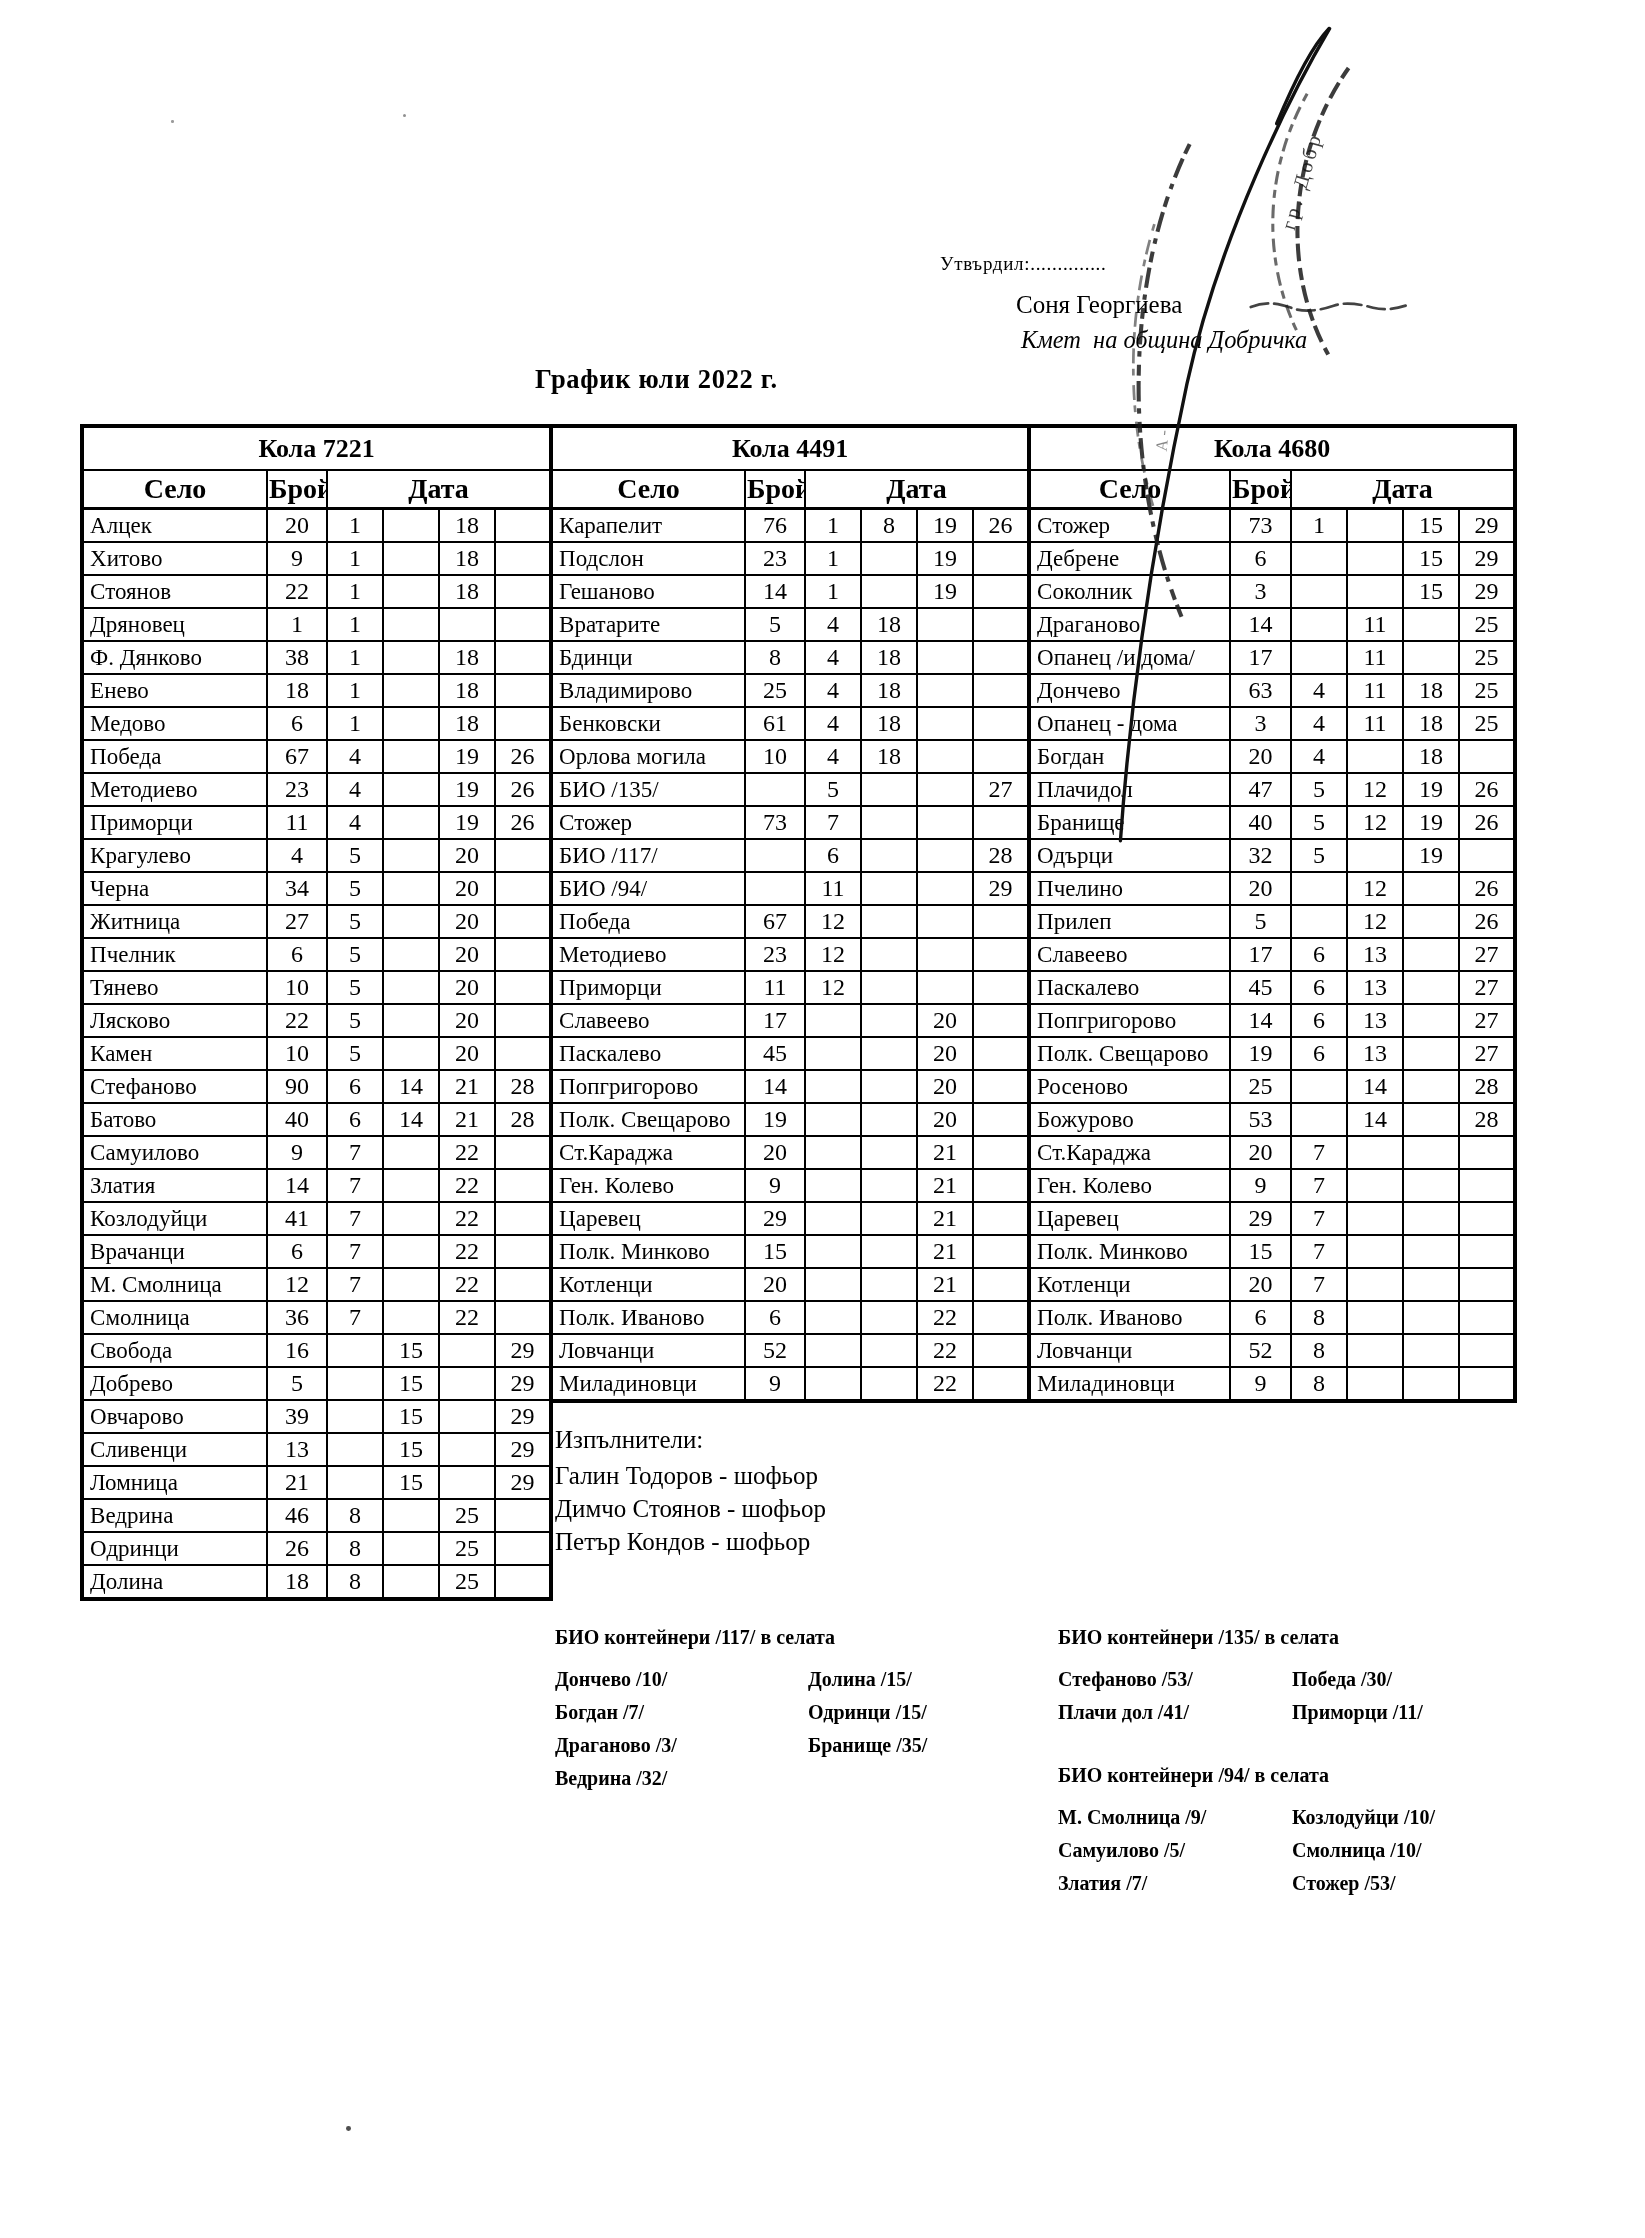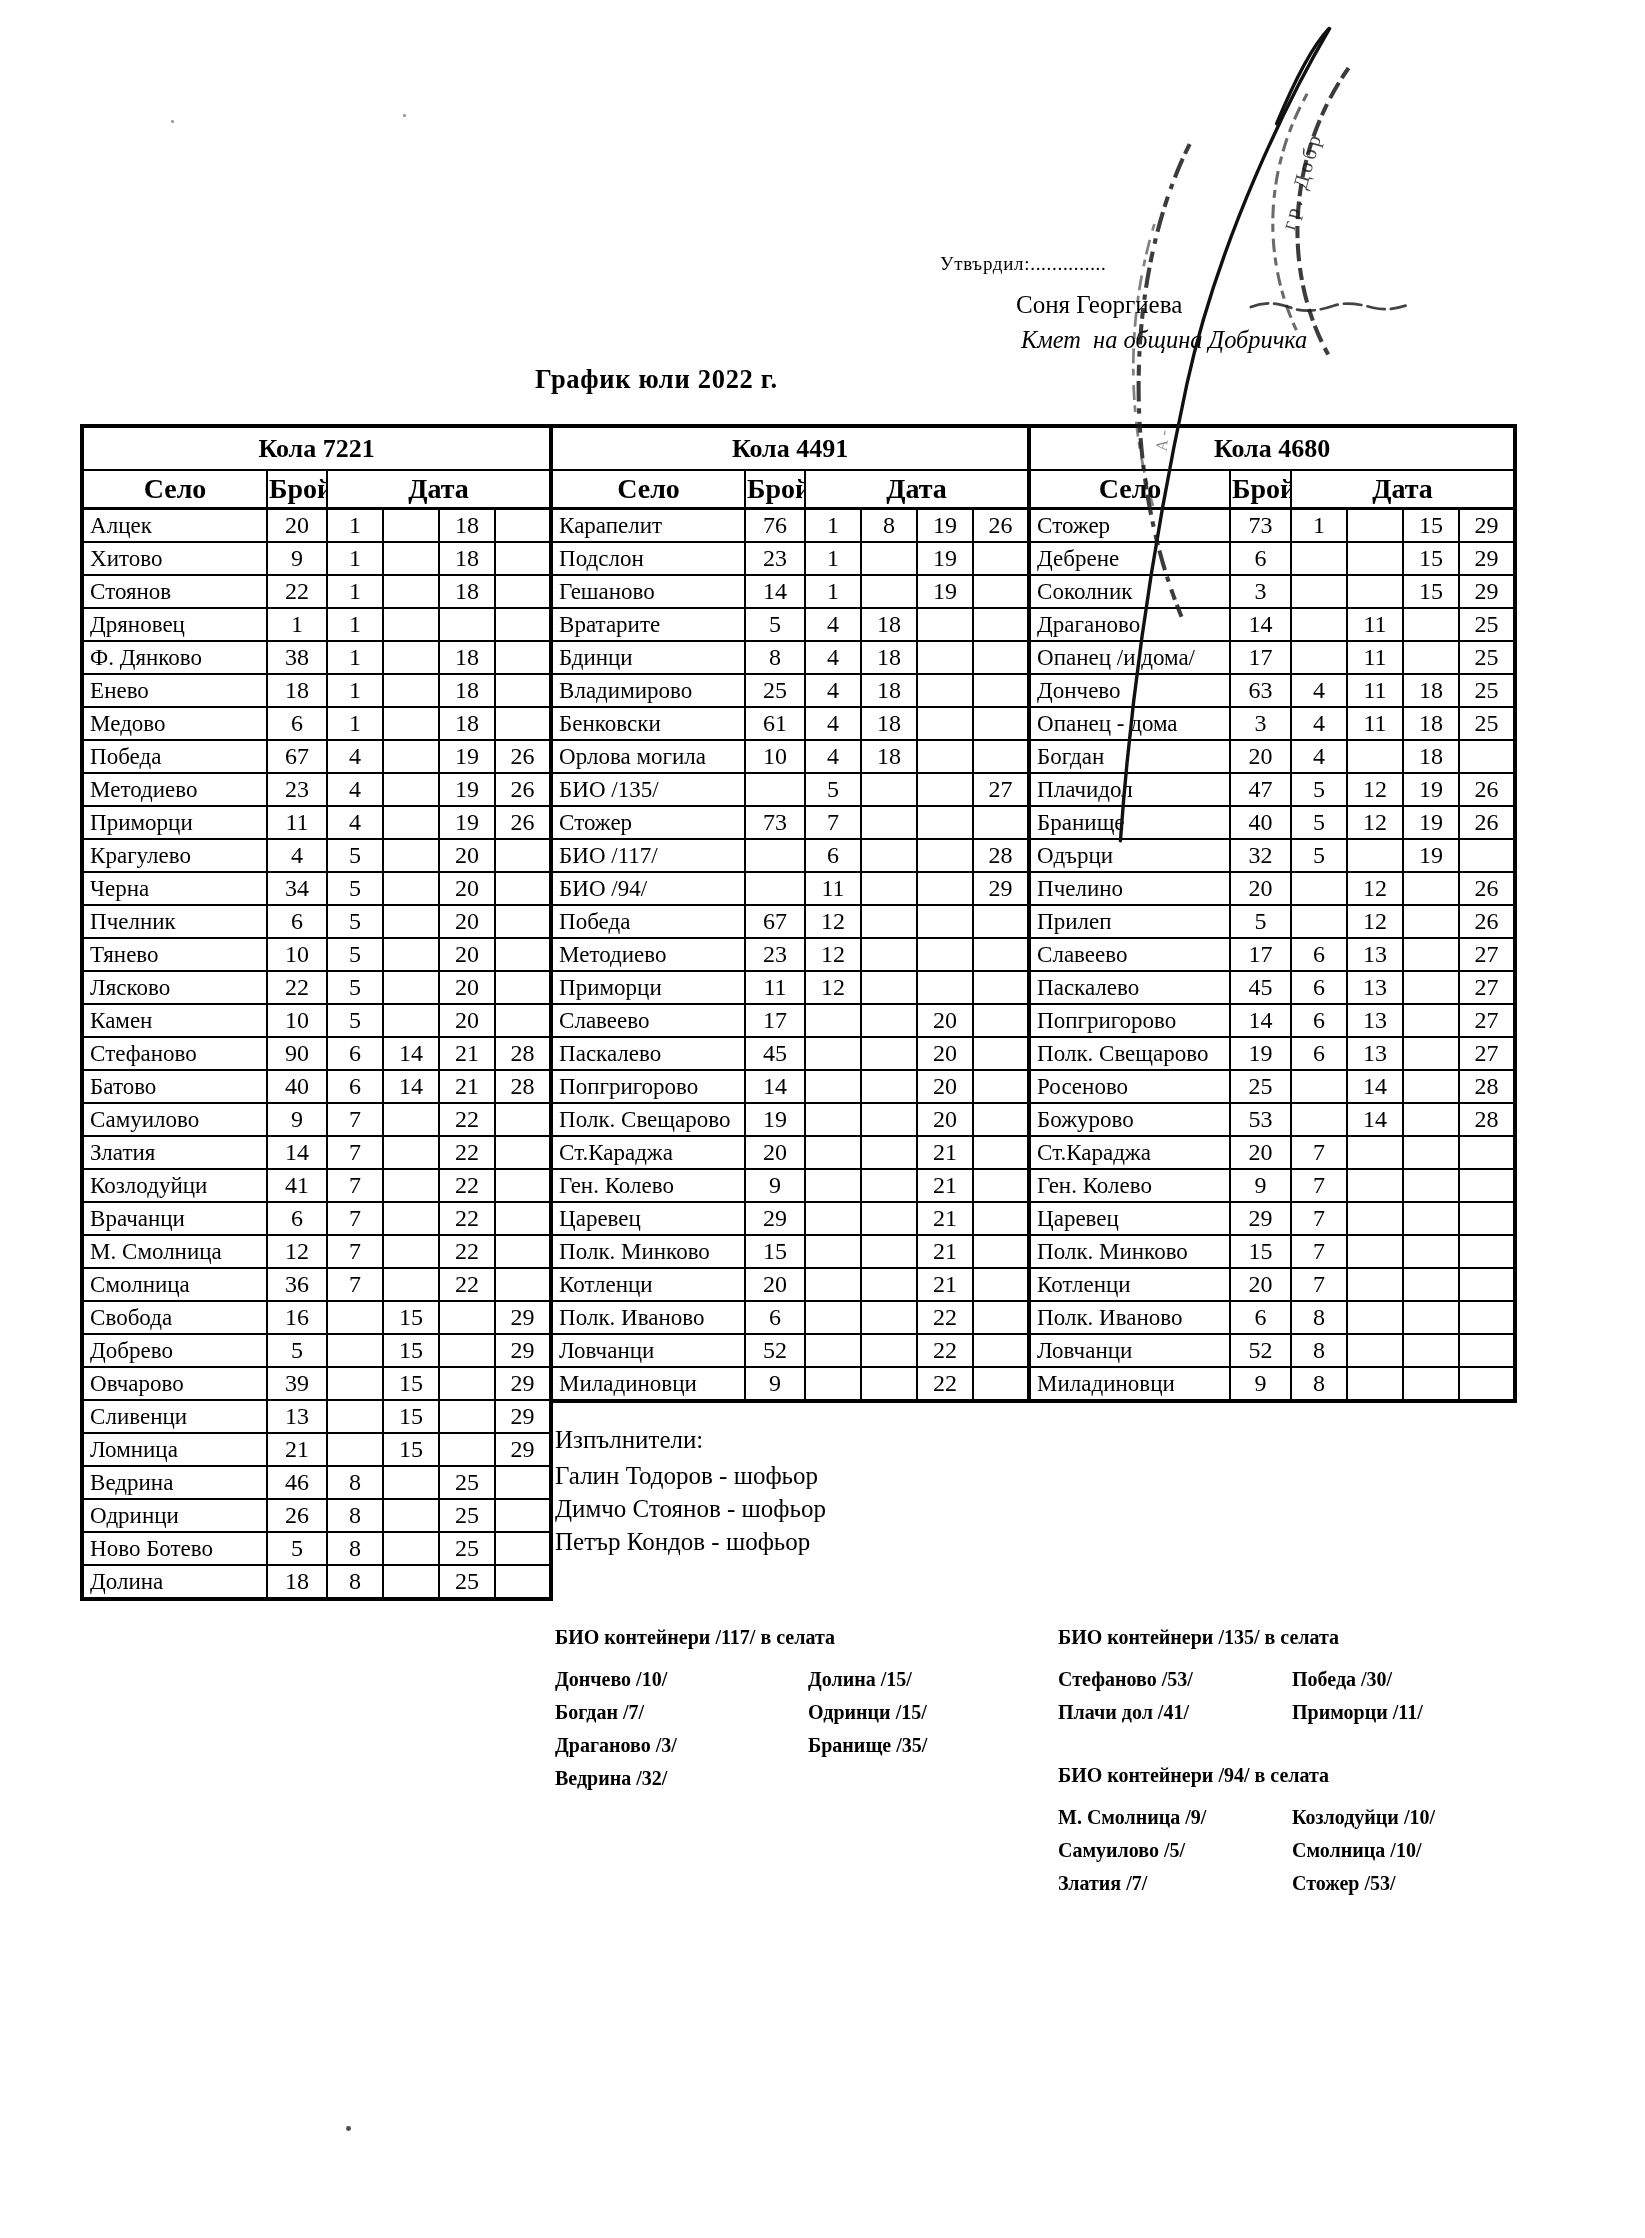--- a/index.html
+++ b/index.html
@@ -157,20 +157,28 @@
         </tr>
         <tr>
           <td class="c-selo">Черна</td>
           <td class="c-broy">34</td>
           <td class="c-date">5</td>
           <td class="c-date"></td>
           <td class="c-date">20</td>
           <td class="c-date"></td>
         </tr>
         <tr>
+          <td class="c-selo">Житница</td>
+          <td class="c-broy">27</td>
+          <td class="c-date">5</td>
+          <td class="c-date"></td>
+          <td class="c-date">20</td>
+          <td class="c-date"></td>
+        </tr>
+        <tr>
           <td class="c-selo">Пчелник</td>
           <td class="c-broy">6</td>
           <td class="c-date">5</td>
           <td class="c-date"></td>
           <td class="c-date">20</td>
           <td class="c-date"></td>
         </tr>
         <tr>
           <td class="c-selo">Тянево</td>
           <td class="c-broy">10</td>
@@ -303,28 +311,20 @@
           <td class="c-selo">Ведрина</td>
           <td class="c-broy">46</td>
           <td class="c-date">8</td>
           <td class="c-date"></td>
           <td class="c-date">25</td>
           <td class="c-date"></td>
         </tr>
         <tr>
           <td class="c-selo">Одринци</td>
           <td class="c-broy">26</td>
-          <td class="c-date">8</td>
-          <td class="c-date"></td>
-          <td class="c-date">25</td>
-          <td class="c-date"></td>
-        </tr>
-        <tr>
-          <td class="c-selo">Ново Ботево</td>
-          <td class="c-broy">5</td>
           <td class="c-date">8</td>
           <td class="c-date"></td>
           <td class="c-date">25</td>
           <td class="c-date"></td>
         </tr>
         <tr>
           <td class="c-selo">Долина</td>
           <td class="c-broy">18</td>
           <td class="c-date">8</td>
           <td class="c-date"></td>

